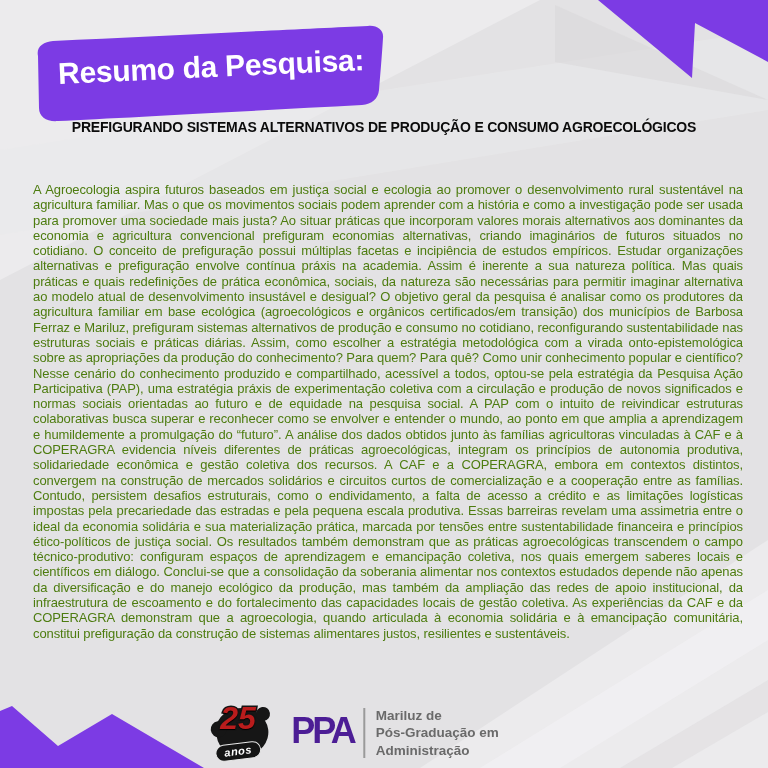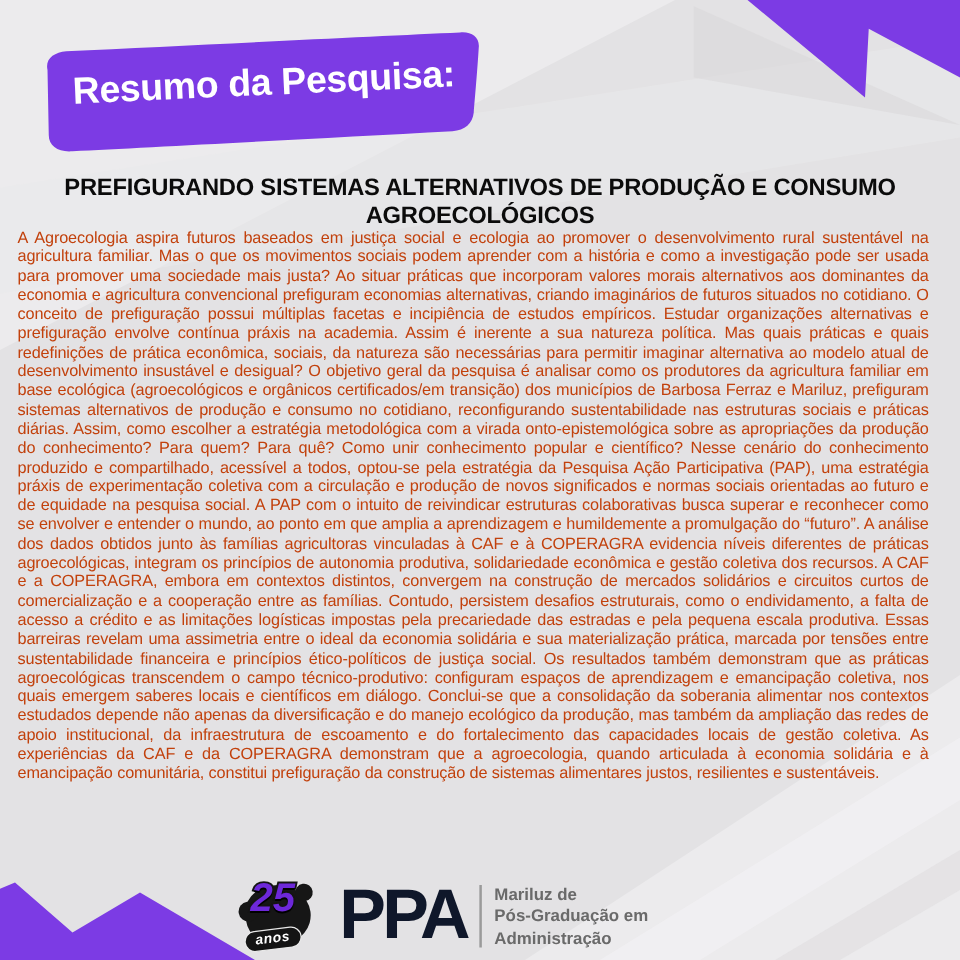--- a/index.html
+++ b/index.html
@@ -16,61 +16,61 @@
   .corner{position:absolute;inset:0;z-index:1;pointer-events:none;}
   
   .banner-shape{position:absolute;left:0;top:0;z-index:2;}
   .banner-label{
     position:absolute;left:58px;top:50px;z-index:3;
     transform:rotate(-2.6deg);
     color:#ffffff;font-size:30px;font-weight:bold;letter-spacing:-0.3px;
   }
   
   .title{
-    position:absolute;left:40px;right:40px;top:140px;z-index:2;
+    position:absolute;left:40px;right:40px;top:116px;z-index:2;
     text-align:center;color:#0b0b0b;
-    font-size:19px;font-weight:bold;line-height:22px;letter-spacing:-0.2px;
+    font-size:14px;font-weight:bold;line-height:22px;letter-spacing:-0.2px;
   }
   
   .body-text{
-    position:absolute;left:14px;right:25px;top:182px;z-index:2;
-    color:#c2410c;font-size:13px;line-height:15.3px;letter-spacing:-0.1px;
+    position:absolute;left:33px;right:25px;top:182px;z-index:2;
+    color:#4d7c0f;font-size:13px;line-height:15.3px;letter-spacing:-0.1px;
     text-align:justify;
   }
   .body-text p{margin:0;}
   
   .logo{
     position:absolute;bottom:2px;left:50%;margin-left:-28px;
     transform:translateX(-50%);
     z-index:2;display:flex;align-items:center;
   }
   .badge{position:relative;width:62px;height:66px;flex:none;}
   .badge-blob{
     position:absolute;left:3px;top:8px;width:52px;height:48px;
     background:#161616;border-radius:46% 54% 50% 50%;
     transform:rotate(-8deg);
   }
   .badge-blob::before{content:"";position:absolute;left:-5px;top:10px;width:16px;height:16px;border-radius:50%;background:#161616;}
   .badge-blob::after{content:"";position:absolute;right:-4px;top:2px;width:14px;height:14px;border-radius:50%;background:#161616;}
   .badge-num{
     position:absolute;left:7px;top:0px;
     font-size:32px;font-weight:bold;font-style:italic;
-    color:#6d28d9;
+    color:#b91c1c;
     -webkit-text-stroke:3px #141414;paint-order:stroke fill;
     text-shadow:0 1px 0 #000;
   }
   .badge-word{
     position:absolute;left:2px;bottom:6px;
     background:#141414;color:#ffffff;
     font-size:11px;font-weight:bold;font-style:italic;letter-spacing:0.5px;
     padding:1px 8px 2px 8px;border-radius:9px;border:1px solid #e8e8e8;
     transform:rotate(-7deg);
   }
   .acronym{
-    font-size:56px;font-weight:bold;color:#0f172a;
+    font-size:36px;font-weight:bold;color:#4c1d95;
     letter-spacing:-3px;line-height:1;margin:0 10px 4px 16px;
   }
   .logo-divider{width:2px;height:50px;background:#9a9a9a;margin:0 10px 0 0;flex:none;}
   .org{color:#6a6a6a;font-size:13.5px;font-weight:bold;line-height:1.3;}
 </style>
 </head>
 <body>
 
 <div class="page">
 

